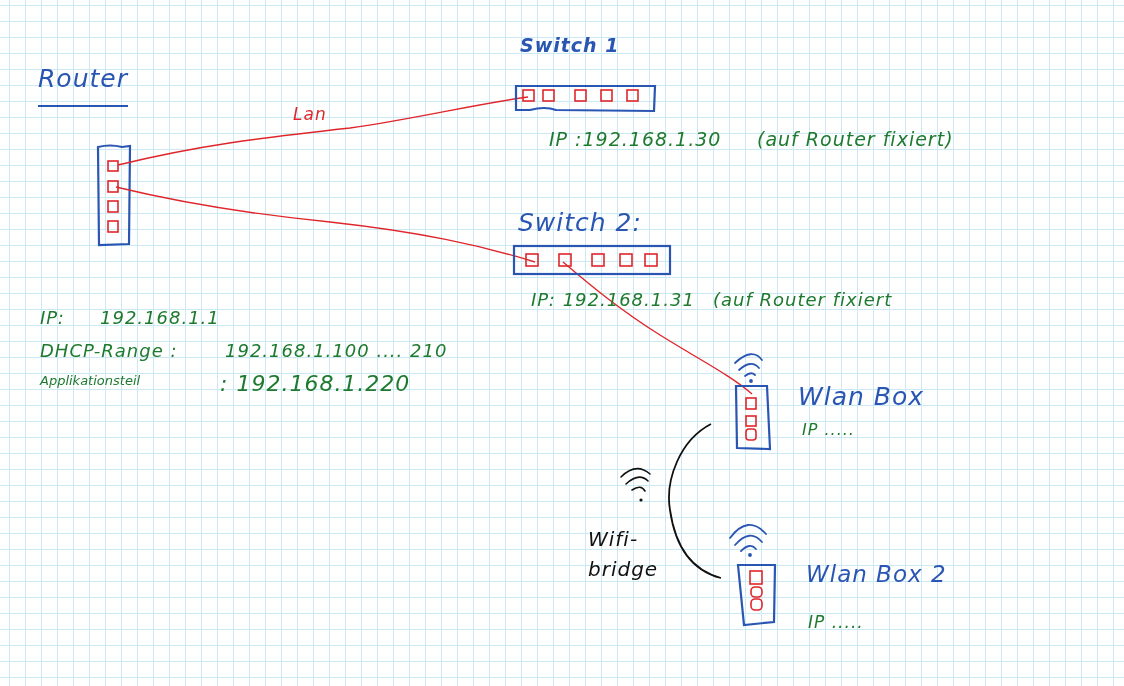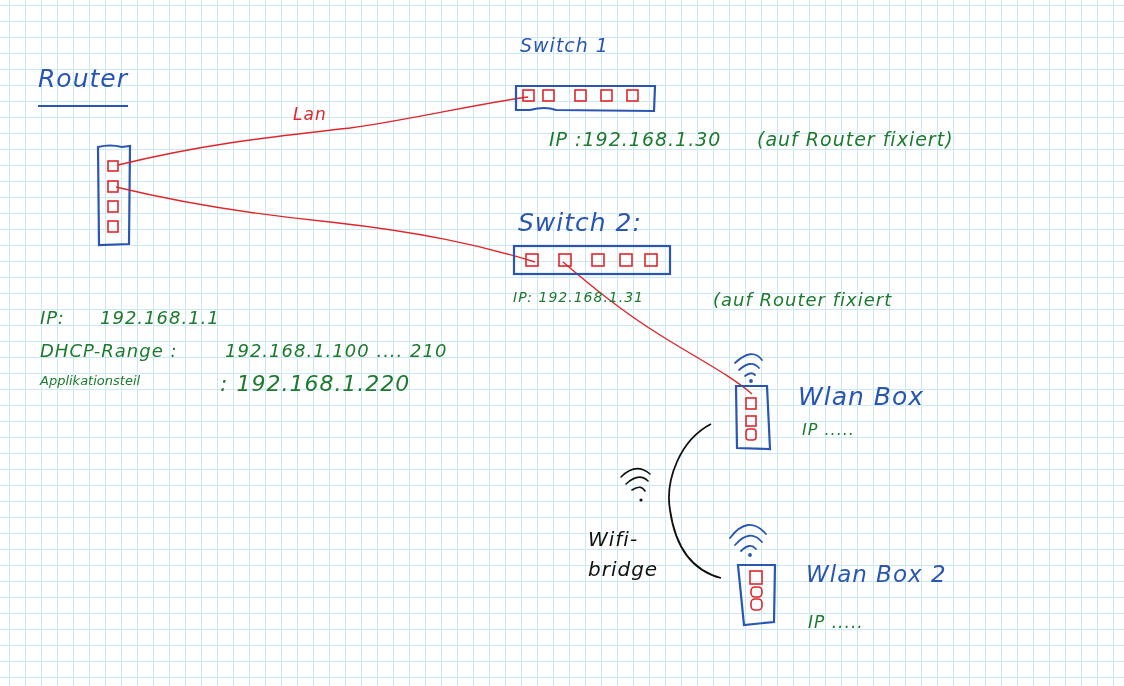--- a/index.html
+++ b/index.html
@@ -13,28 +13,28 @@
       background-position: 9px 5px;
       font-family: "DejaVu Sans", sans-serif;
     }
     svg.canvas { position: absolute; left: 0; top: 0; }
     .lbl { position: absolute; white-space: nowrap; font-family: "DejaVu Sans", sans-serif; font-style: italic; letter-spacing: 1px; }
     .blue { color: #2a56b3; }
     .green { color: #1e7a2e; }
     .red { color: #e0262b; }
     .black { color: #111; }
     .title-router { left: 38px; top: 64px; font-size: 25px; border-bottom: 2px solid #2a56b3; padding-bottom: 12px; }
-    .title-s1 { left: 520px; top: 34px; font-size: 19px; }
+    .title-s1 { left: 520px; top: 34px; font-size: 19px; font-weight: bold; }
     .title-s2 { left: 518px; top: 208px; font-size: 25px; }
     .title-wb1 { left: 798px; top: 382px; font-size: 25px; }
     .title-wb2 { left: 806px; top: 561px; font-size: 23px; }
     .lan { left: 293px; top: 104px; font-size: 17px; }
     .s1ip { left: 513px; top: 128px; font-size: 19px; margin-left: 36px; }
     .s1note { left: 757px; top: 128px; font-size: 19px; }
-    .s2ip { left: 513px; top: 289px; font-size: 14px; }
+    .s2ip { left: 531px; top: 289px; font-size: 18px; }
     .s2note { left: 713px; top: 289px; font-size: 18px; }
     .r-ip-k { left: 40px; top: 307px; font-size: 18px; }
     .r-ip-v { left: 100px; top: 307px; font-size: 18px; }
     .r-dhcp-k { left: 40px; top: 340px; font-size: 18px; }
     .r-dhcp-v { left: 225px; top: 340px; font-size: 18px; }
     .r-app-k { left: 40px; top: 373px; font-size: 13px; letter-spacing: 0px; }
     .r-app-v { left: 220px; top: 371px; font-size: 22px; }
     .wb1ip { left: 802px; top: 420px; font-size: 16px; }
     .wb2ip { left: 808px; top: 612px; font-size: 17px; }
     .wifi-l1 { left: 588px; top: 527px; font-size: 20px; }

